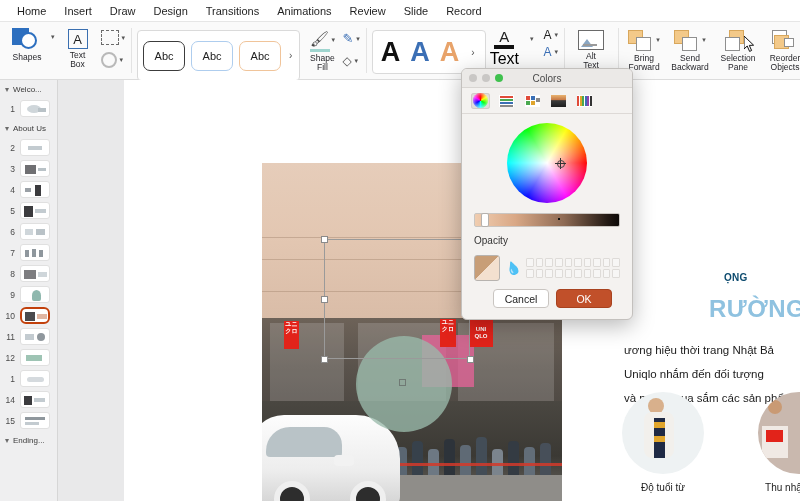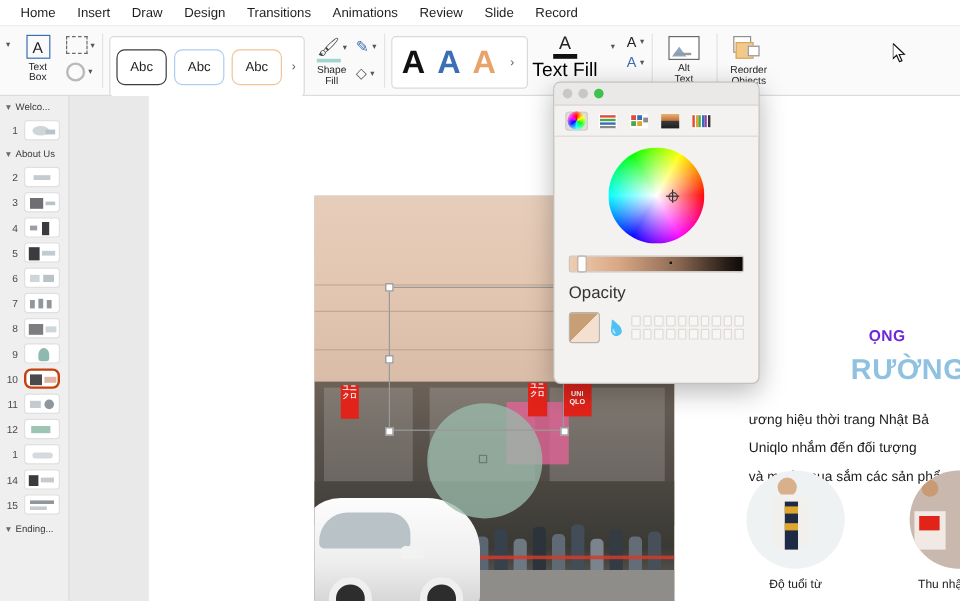--- a/index.html
+++ b/index.html
@@ -165,21 +165,21 @@
   .ellipse .mid { position: absolute; left: 43px; top: 43px; width: 7px; height: 7px; border: 1px solid rgba(90,90,90,.6); }
 
   
   .selbox { position: absolute; left: 200px; top: 159px; width: 146px; height: 120px; border: 1px solid #9a9a9a; }
   .hnd { position: absolute; width: 7px; height: 7px; background: #fff; border: 1px solid #8a8a8a; }
   .rot { position: absolute; left: 343px; top: 140px; width: 11px; height: 11px; border: 1px solid #8a8a8a; border-radius: 50%; background: #fff;
     display:flex;align-items:center;justify-content:center;font-size:7px;color:#666; }
   .rotstem { position: absolute; left: 348px; top: 151px; width: 1px; height: 9px; background: #9a9a9a; }
 
   
-  .heading-sm { position: absolute; left: 600px; top: 192px; font-size: 13px; font-weight: 700; color: #6d28d9; letter-spacing: .3px; white-space: nowrap; }
+  .heading-sm { position: absolute; left: 600px; top: 192px; font-size: 10px; font-weight: 700; color: #0c4a6e; letter-spacing: .3px; white-space: nowrap; }
   .heading-big { position: absolute; left: 585px; top: 215px; font-size: 24px; font-weight: 700; color: #8fc2e0; letter-spacing: .5px; white-space: nowrap; }
   .body-txt { position: absolute; left: 500px; top: 258px; width: 300px; font-size: 11.5px; line-height: 24px; color: #1b1b1b; }
   .body-txt p { white-space: nowrap; }
 
   .pcirc { position: absolute; width: 82px; height: 82px; border-radius: 50%; overflow: hidden; }
   .cap { position: absolute; font-size: 10px; color: #222; text-align: center; width: 110px; }
 
   
   .dlg {
     position: absolute; left: 461px; top: 68px; width: 172px; height: 252px;
@@ -222,21 +222,21 @@
   .xhair::before { left:5px; top:0; width:1px; height:11px; }
   .xhair::after { top:5px; left:0; height:1px; width:11px; }
   .xring { position:absolute; left:1.5px; top:1.5px; width:8px; height:8px; border:1px solid #444; border-radius:50%; }
 
   .brt { position: relative; margin: 10px 2px 0 2px; height: 14px;
     background: linear-gradient(90deg,#f0cdb0 0%, #d9a886 28%, #8d6a54 62%, #231a14 92%, #0d0a08 100%);
     border: 1px solid #c9c5c1; border-radius: 2px; }
   .brt .knob { position: absolute; left: 6px; top: -1px; width: 8px; height: 14px; background: #fff; border: 1px solid #b5b1ad; border-radius: 2px; }
   .brt .tick { position: absolute; left: 83px; top: 4px; width: 2px; height: 2px; background: #111; }
 
-  .oplabel { font-size: 14px; color: #333; margin: 8px 2px 2px 2px; }
+  .oplabel { font-size: 10px; color: #333; margin: 8px 2px 2px 2px; }
   .oprow { display: flex; align-items: center; gap: 6px; margin: 0 2px; }
   .optrack { flex: 1; height: 14px; position: relative; }
   .optrack .ln { position: absolute; left: 0; right: 0; top: 6px; height: 2px; background: #cfcbc7; }
   .optrack .tk { position: absolute; top: 3px; width: 1px; height: 8px; background: #cfcbc7; }
   .optrack .knb { position: absolute; left: 60%; top: 0px; width: 9px; height: 15px; background: #fff; border: 1px solid #b5b1ad; border-radius: 4px; }
   .opval { width: 38px; height: 16px; background: #fff; border: 1px solid #c6c2be; border-radius: 3px;
     font-size: 10px; color: #222; display: flex; align-items: center; justify-content: center; }
 
   .swrow { display: flex; align-items: center; gap: 5px; margin: 9px 2px 0 2px; }
   .cur { width: 26px; height: 26px; border: 1px solid #b7b3af; border-radius: 3px;
@@ -266,20 +266,27 @@
     <div class="tab">Transitions</div>
     <div class="tab">Animations</div>
     <div class="tab">Review</div>
     <div class="tab">Slide</div>
     <div class="tab">Record</div>
   </div>
 
   <div class="ribbon">
 
     <div class="rgroup">
+      <div class="rbtn">
+        <div class="shapes-ic ic">
+          <div class="sq"></div>
+            <div class="ci"></div>
+        </div>
+        <div class="lbl">Shapes</div>
+      </div>
       <div style="display:flex;align-items:flex-start;padding-top:8px">
         <span class="caret">▾</span>
       </div>
 
       <div class="rbtn">
         <div style="padding-top:2px">
           <div class="tb-ic">A</div>
         </div>
         <div class="lbl">
           <span>Text</span><br>
@@ -371,22 +378,60 @@
             </div>
         </div>
         <div class="lbl">
           <span>Alt</span><br>
           <span>Text</span>
         </div>
       </div>
     </div>
 
     <div class="rgroup">
-
-
+      <div class="rbtn" style="width:44px">
+        <div style="display:flex;align-items:flex-start;gap:1px;padding-top:3px">
+          <div class="arr">
+            <span class="y" style="left:0;top:0"></span>
+              <span class="w" style="left:8px;top:7px"></span>
+          </div>
+          <span class="caret" style="margin-top:6px">▾</span>
+        </div>
+        <div class="lbl">
+          <span>Bring</span><br>
+          <span>Forward</span>
+        </div>
+      </div>
+
+      <div class="rbtn" style="width:48px">
+        <div style="display:flex;align-items:flex-start;gap:1px;padding-top:3px">
+          <div class="arr">
+            <span class="y" style="left:0;top:0"></span>
+              <span class="w" style="left:8px;top:7px"></span>
+          </div>
+          <span class="caret" style="margin-top:6px">▾</span>
+        </div>
+        <div class="lbl">
+          <span>Send</span><br>
+          <span>Backward</span>
+        </div>
+      </div>
+
+      <div class="rbtn" style="width:48px">
+        <div style="padding-top:3px;position:relative">
+          <div class="arr">
+            <span class="y" style="left:4px;top:0"></span>
+              <span class="w" style="left:0px;top:7px"></span>
+          </div>
+        </div>
+        <div class="lbl">
+          <span>Selection</span><br>
+          <span>Pane</span>
+        </div>
+      </div>
 
       <div class="rbtn" style="width:46px">
         <div style="padding-top:3px">
           <div class="arr">
             <span class="w" style="left:0;top:0"></span>
             <span class="y" style="left:2px;top:5px;background:#f3c989"></span>
             <span class="w" style="left:12px;top:8px;width:10px;height:9px"></span>
           </div>
         </div>
         <div class="lbl">
@@ -623,20 +668,21 @@
     </div>
   </div>
 
   <div class="dlg">
     <div class="dlg-tb">
       <div class="lights">
         <span class="lt r"></span>
         <span class="lt y"></span>
         <span class="lt g"></span>
       </div>
+      <div class="dlg-title">Colors</div>
     </div>
 
     <div class="dlg-tools">
       <span class="tool sel">
         <span class="wheel-ic"></span>
       </span>
       <span class="tool">
         <span class="sld-ic">
           <i style="top:1px;background:#e04b3a"></i>
             <i style="top:4px;background:#4aa84f"></i>
@@ -702,16 +748,20 @@
             <i class="sw"></i>
           <i class="sw"></i>
             <i class="sw"></i>
           <i class="sw"></i>
             <i class="sw"></i>
           <i class="sw"></i>
             <i class="sw"></i>
         </span>
       </div>
 
+      <div class="btnrow">
+        <span class="btn cancel">Cancel</span>
+        <span class="btn ok">OK</span>
+      </div>
     </div>
   </div>
 
 </div>
 
 </body></html>

